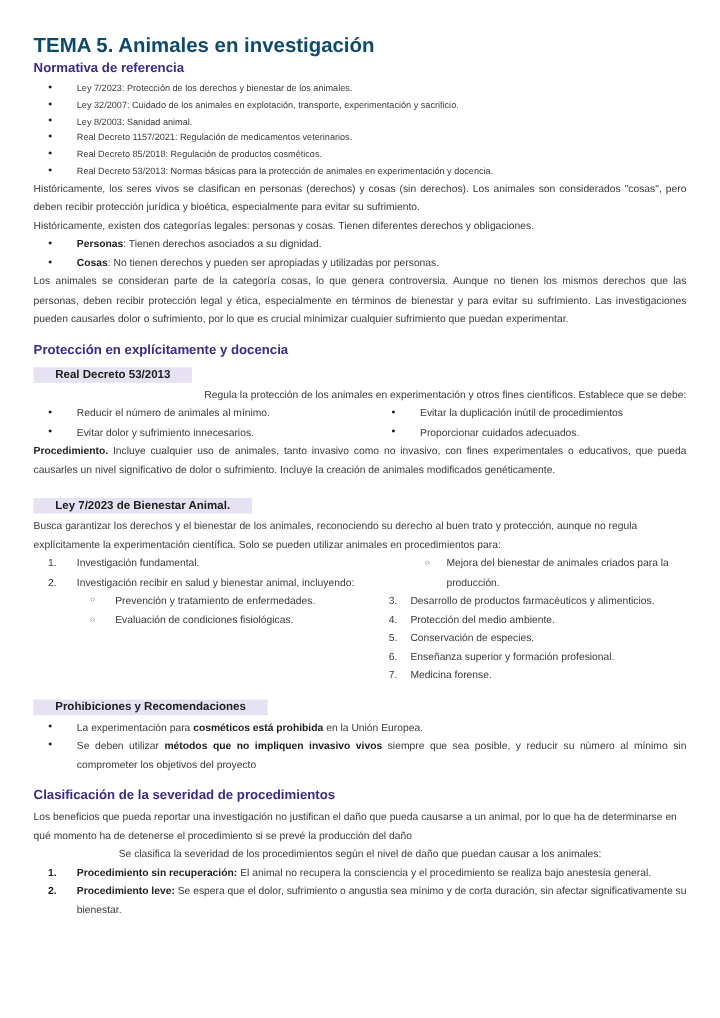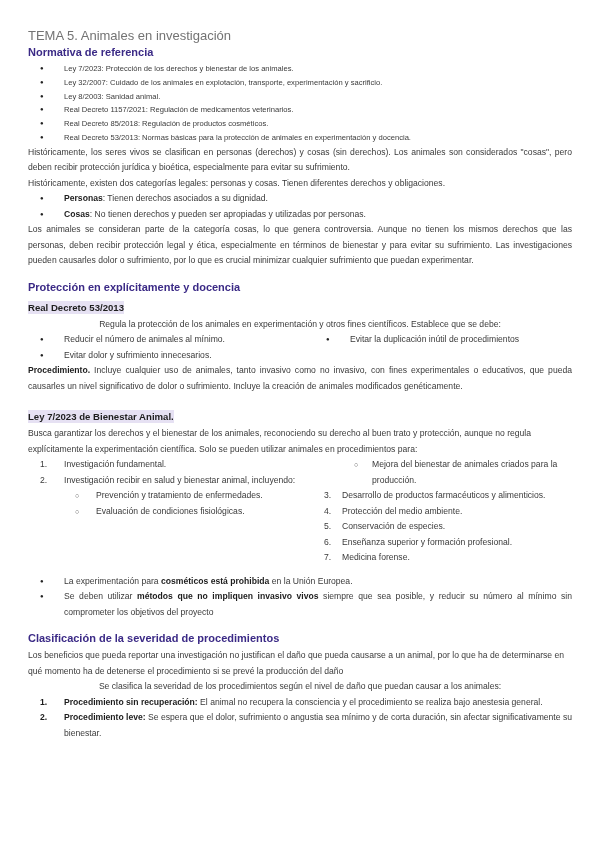--- a/index.html
+++ b/index.html
@@ -1,21 +1,21 @@
 <!DOCTYPE html>
 <html><head>
   <meta charset="utf-8">
   <style>
     html, body { margin: 0; padding: 0; background: #ffffff; }
     body { width: 600px; height: 848px; overflow: hidden; font-family: "Liberation Sans", sans-serif; color: #3a3a3a; }
     .page { position: relative; padding: 28px 28px 0 28px; }
-    .title { font-size: 13px; color: #737373; margin: 0 0 3px 0; font-weight: normal; }
+    .title { font-size: 17px; color: #0c4a6e; margin: 0 0 3px 0; font-weight: bold; }
     h2.sec { font-size: 11px; font-weight: bold; color: #3b2a86; margin: 0 0 4px 0; }
     h2.sec.gap { margin-top: 12px; }
-    .hl { display: inline-block; background: #e6e1f3; color: #1e1e1e; font-weight: bold; font-size: 9.6px; padding: 1px 0; margin: 0 0 3px 0; }
+    .hl { display: inline-block; background: #e6e1f3; color: #1e1e1e; font-weight: bold; font-size: 9.6px; padding: 1px 18px; margin: 0 0 3px 0; }
     p { font-size: 8.6px; line-height: 15.5px; margin: 0; text-align: justify; }
     ul, ol { margin: 0; padding: 0; list-style: none; }
     .bul li { position: relative; padding-left: 36px; font-size: 8.6px; line-height: 15.5px; }
     .bul li::before { content: "\25CF"; position: absolute; left: 12px; top: 0; font-size: 6px; color: #222; }
     .small li { font-size: 7.6px; line-height: 13.8px; }
     .two-col { display: grid; grid-template-columns: 300px 250px; }
     .num li { position: relative; padding-left: 36px; font-size: 8.6px; line-height: 15.5px; text-align: justify; }
     .num li .n { position: absolute; left: 12px; top: 0; }
     .sub li { position: relative; padding-left: 68px; font-size: 8.6px; line-height: 15.5px; }
     .sub li::before { content: "\25CB"; position: absolute; left: 47px; top: 0; font-size: 7px; color: #555; }
@@ -50,28 +50,29 @@
     <ul class="bul">
       <li><b>Personas</b><span>: Tienen derechos asociados a su dignidad.</span></li>
       <li><b>Cosas</b><span>: No tienen derechos y pueden ser apropiadas y utilizadas por personas.</span></li>
     </ul>
     <p>Los animales se consideran parte de la categoría cosas, lo que genera controversia. Aunque no tienen los mismos derechos que las personas, deben recibir protección legal y ética, especialmente en términos de bienestar y para evitar su sufrimiento. Las investigaciones pueden causarles dolor o sufrimiento, por lo que es crucial minimizar cualquier sufrimiento que puedan experimentar.</p>
   </section>
 
   <section>
     <h2 class="sec gap">Protección en explícitamente y docencia</h2>
     <div class="hl">Real Decreto 53/2013</div>
-    <p style="text-align:center">Regula la protección de los animales en experimentación y otros fines científicos. Establece que se debe:</p>
+    <p style="text-align:right">Regula la protección de los animales en experimentación y otros fines científicos. Establece que se debe:</p>
     <div class="two-col">
       <ul class="bul">
         <li>Reducir el número de animales al mínimo.</li>
         <li>Evitar dolor y sufrimiento innecesarios.</li>
       </ul>
       <ul class="bul" style="margin-left:-14px">
         <li>Evitar la duplicación inútil de procedimientos</li>
+        <li>Proporcionar cuidados adecuados.</li>
       </ul>
     </div>
     <p><b>Procedimiento.</b><span> Incluye cualquier uso de animales, tanto invasivo como no invasivo, con fines experimentales o educativos, que pueda causarles un nivel significativo de dolor o sufrimiento. Incluye la creación de animales modificados genéticamente.</span></p>
 
     <div style="height:12px"></div>
     <div class="hl">Ley 7/2023 de Bienestar Animal.</div>
     <p style="text-align:left">Busca garantizar los derechos y el bienestar de los animales, reconociendo su derecho al buen trato y protección, aunque no regula explícitamente la experimentación científica. Solo se pueden utilizar animales en procedimientos para:</p>
     <div class="two-col" style="grid-template-columns: 300px 262px;">
       <div>
         <ol class="num">
@@ -91,20 +92,21 @@
           <li><span class="n">3.</span><span>Desarrollo de productos farmacéuticos y alimenticios.</span></li>
           <li><span class="n">4.</span><span>Protección del medio ambiente.</span></li>
           <li><span class="n">5.</span><span>Conservación de especies.</span></li>
           <li><span class="n">6.</span><span>Enseñanza superior y formación profesional.</span></li>
           <li><span class="n">7.</span><span>Medicina forense.</span></li>
         </ol>
       </div>
     </div>
 
     <div style="height:8px"></div>
+    <div class="hl">Prohibiciones y Recomendaciones</div>
     <ul class="bul">
       <li><span>La experimentación para </span><b>cosméticos está prohibida</b><span> en la Unión Europea.</span></li>
       <li style="text-align:justify"><span>Se deben utilizar </span><b>métodos que no impliquen invasivo vivos</b><span> siempre que sea posible, y reducir su número al mínimo sin comprometer los objetivos del proyecto</span></li>
     </ul>
   </section>
 
   <section>
     <h2 class="sec gap">Clasificación de la severidad de procedimientos</h2>
     <p style="text-align:left">Los beneficios que pueda reportar una investigación no justifican el daño que pueda causarse a un animal, por lo que ha de determinarse en qué momento ha de detenerse el procedimiento si se prevé la producción del daño</p>
     <p style="text-align:center">Se clasifica la severidad de los procedimientos según el nivel de daño que puedan causar a los animales:</p>

